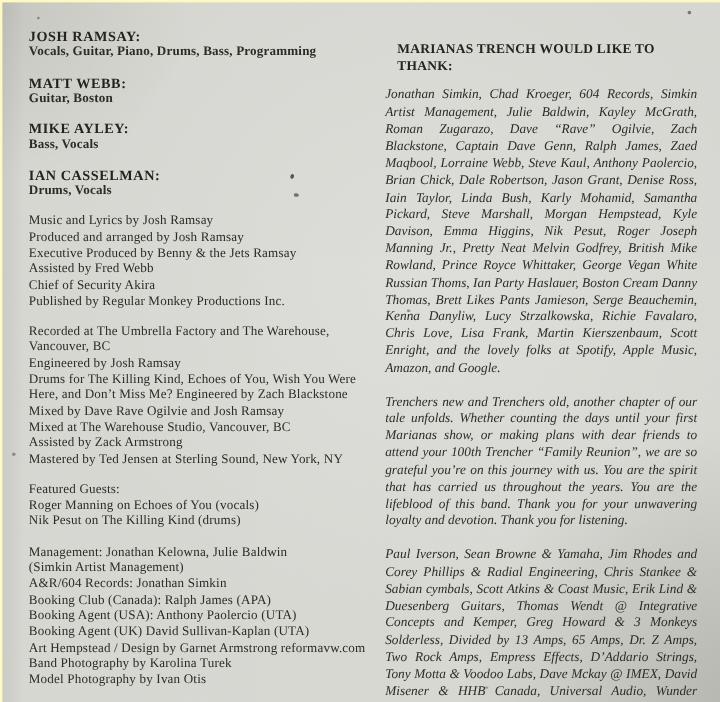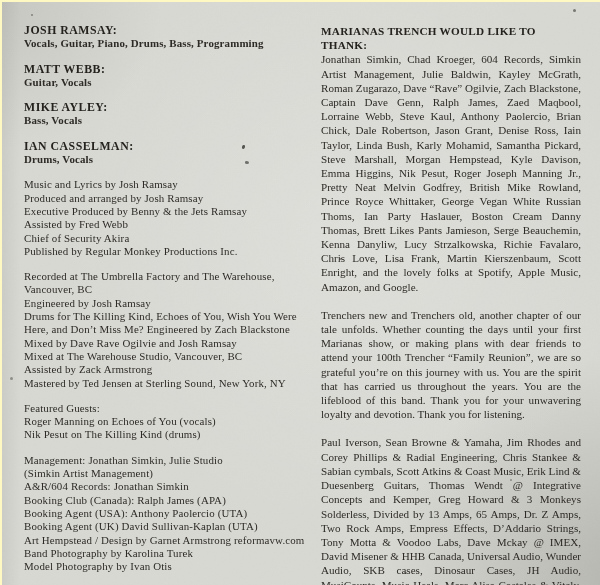--- a/index.html
+++ b/index.html
@@ -47,26 +47,27 @@
     color: #26231f;
   }
   .member-roles { white-space: nowrap; font-weight: bold; }
   .credit-block { margin-bottom: 12px; }
   .credit-line  { white-space: nowrap; font-family: Liberation Serif, serif; }
 
   
   .col-right { font-size: 11.1px; line-height: 14.2px; }
   .thanks-heading {
     font-weight: bold; font-size: 11.2px; letter-spacing: 0.25px;
-    color: #26231f; margin: 0;
+    color: #26231f; margin: 10px;
   }
   .thanks-para {
     margin: 0 0 14px 0;
     text-align: justify;
     text-justify: inter-word;
+    font-style: italic;
   }
 
   
   .speck { position: absolute; border-radius: 50%; pointer-events: none; }
   .s1 { left: 240px; top: 143px; width: 3px; height: 4px; background: rgba(42,40,36,0.75); transform: rotate(20deg); }
   .s2 { left: 243px; top: 159px; width: 4px; height: 3px; background: rgba(42,40,36,0.6); border-radius: 40% 60% 50% 50%; }
   .s3 { left: 571px; top: 7px;  width: 3px; height: 3px; background: rgba(42,40,36,0.55); }
   .s4 { left: 29px;  top: 12px; width: 2px; height: 2px; background: rgba(42,40,36,0.45); }
   .s5 { left: 8px;   top: 375px; width: 3px; height: 3px; background: rgba(42,40,36,0.4); }
   .s6 { left: 402px; top: 570px; width: 3px; height: 2px; background: rgba(42,40,36,0.35); }
@@ -88,21 +89,21 @@
     </svg>
 
     <div class="columns">
       <div class="col-left" id="left-col">
           <div class="member">
             <div class="member-name">JOSH RAMSAY:</div>
             <div class="member-roles">Vocals, Guitar, Piano, Drums, Bass, Programming</div>
           </div>
           <div class="member">
             <div class="member-name">MATT WEBB:</div>
-            <div class="member-roles">Guitar, Vocals</div>
+            <div class="member-roles">Guitar, Boston</div>
           </div>
           <div class="member">
             <div class="member-name">MIKE AYLEY:</div>
             <div class="member-roles">Bass, Vocals</div>
           </div>
           <div class="member">
             <div class="member-name">IAN CASSELMAN:</div>
             <div class="member-roles">Drums, Vocals</div>
           </div>
           <div class="credit-block">
@@ -123,21 +124,21 @@
             <div class="credit-line">Mixed at The Warehouse Studio, Vancouver, BC</div>
             <div class="credit-line">Assisted by Zack Armstrong</div>
             <div class="credit-line">Mastered by Ted Jensen at Sterling Sound, New York, NY</div>
           </div>
           <div class="credit-block">
             <div class="credit-line">Featured Guests:</div>
             <div class="credit-line">Roger Manning on Echoes of You (vocals)</div>
             <div class="credit-line">Nik Pesut on The Killing Kind (drums)</div>
           </div>
           <div class="credit-block">
-            <div class="credit-line">Management: Jonathan Simkin, Julie Studio</div>
+            <div class="credit-line">Management: Jonathan Kelowna, Julie Baldwin</div>
             <div class="credit-line">(Simkin Artist Management)</div>
             <div class="credit-line">A&amp;R/604 Records: Jonathan Simkin</div>
             <div class="credit-line">Booking Club (Canada): Ralph James (APA)</div>
             <div class="credit-line">Booking Agent (USA): Anthony Paolercio (UTA)</div>
             <div class="credit-line">Booking Agent (UK) David Sullivan-Kaplan (UTA)</div>
             <div class="credit-line">Art Hempstead / Design by Garnet Armstrong reformavw.com</div>
             <div class="credit-line">Band Photography by Karolina Turek</div>
             <div class="credit-line">Model Photography by Ivan Otis</div>
           </div>
         </div>

